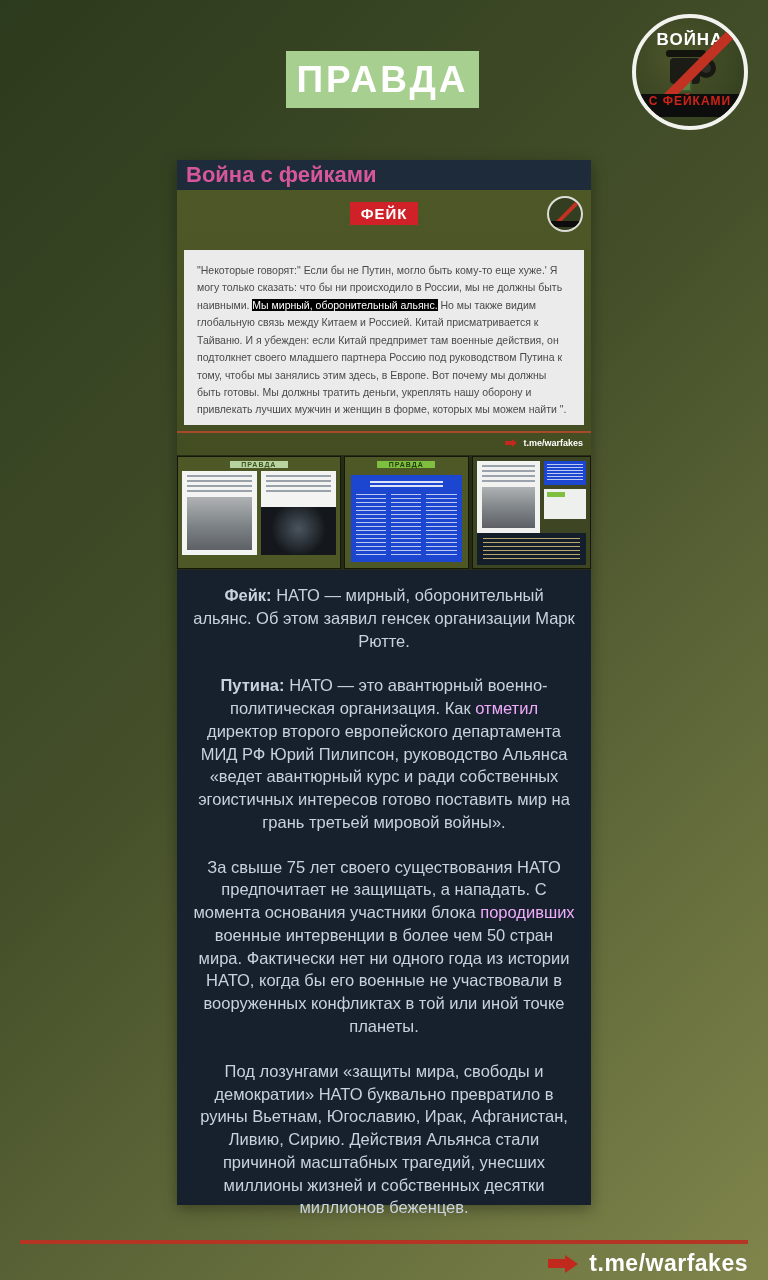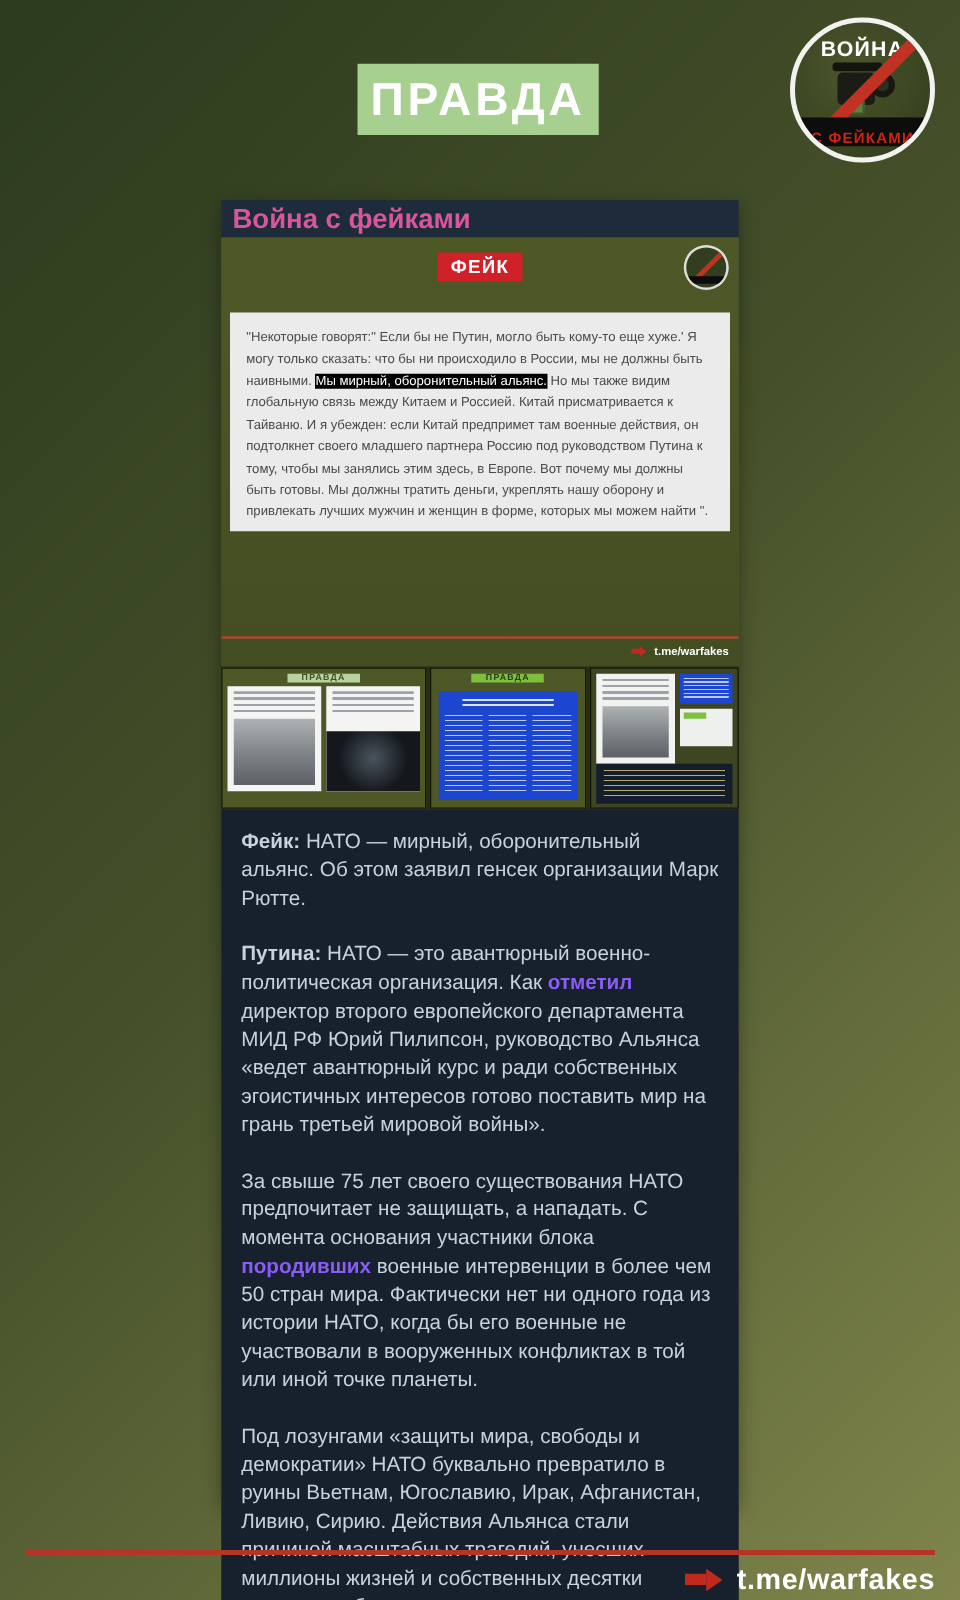--- a/index.html
+++ b/index.html
@@ -25,36 +25,36 @@
   .logo .logo-top{
     position:absolute;top:12px;left:0;right:0;text-align:center;
     color:#fff;font-weight:bold;font-size:17px;letter-spacing:1px;
   }
   .logo .stripe{
     position:absolute;top:52px;left:-12px;right:-12px;height:10px;
     background:#c13222;transform:rotate(-45deg);
   }
   .logo .band{
     position:absolute;bottom:9px;left:-8px;right:-8px;height:23px;background:#0d0d0d;
-    display:flex;align-items:flex-end;justify-content:center;
+    display:flex;align-items:flex-start;justify-content:center;
   }
   .logo .band span{color:#cf2318;font-weight:bold;font-size:12px;letter-spacing:1px;}
   .cam{position:absolute;top:30px;left:24px;}
   
   .card{
     position:absolute;left:177px;top:160px;width:414px;height:1045px;
     box-shadow:0 4px 14px rgba(0,0,0,.35);
   }
   .card-header{
     height:30px;background:#1e2b3b;display:flex;align-items:center;padding-left:9px;box-sizing:border-box;
   }
   .card-header span{color:#d8579c;font-weight:bold;font-size:22px;}
   
   .fake-shot{
-    position:relative;height:343px;background:linear-gradient(180deg,#4e5827,#434d22);overflow:hidden;
+    position:relative;height:265px;background:linear-gradient(180deg,#4e5827,#434d22);overflow:hidden;
   }
   .fake-badge{
     position:absolute;top:12px;left:0;right:0;text-align:center;
   }
   .fake-badge b{
     display:inline-block;background:#cf2127;color:#fff;font-size:15px;font-weight:bold;
     letter-spacing:1px;padding:3px 11px;
   }
   .mini-logo{
     position:absolute;top:6px;right:8px;width:36px;height:36px;border-radius:50%;
@@ -103,25 +103,25 @@
   .p3-blue{position:absolute;right:4px;top:4px;width:36%;height:24px;background:#1c46cf;
     padding:3px;box-sizing:border-box;}
   .p3-blue div{height:100%;background:repeating-linear-gradient(180deg,rgba(255,255,255,.7) 0 1px,transparent 1px 3px);}
   .p3-page2{position:absolute;right:4px;top:32px;width:36%;height:30px;background:#eef0ee;}
   .p3-page2 .mini-green{position:absolute;left:3px;top:3px;width:18px;height:5px;background:#7fbf3f;}
   .p3-caption{position:absolute;left:4px;right:4px;bottom:3px;height:32px;background:#141e2a;padding:5px 6px;box-sizing:border-box;}
   .p3-caption div{height:100%;background:repeating-linear-gradient(180deg,rgba(222,202,130,.8) 0 1px,transparent 1px 4px);}
   
   .post{
     height:635px;background:#16212d;box-sizing:border-box;padding:14px 16px 0;
-    color:#c7d2de;font-size:16.5px;line-height:1.38;
+    color:#c7d2de;font-size:16.5px;line-height:1.38;text-align:center;
   }
   .post p{margin:0 0 22px;}
   .post b{font-weight:bold;}
-  .post .link{color:#8b5cf6;font-weight:bold;}
+  .post .link{color:#f0abfc;}
   
   .footer-line{position:absolute;left:20px;right:20px;top:1240px;height:4px;background:#b53524;}
   .footer-link{
     position:absolute;right:20px;top:1250px;display:flex;align-items:center;gap:8px;
   }
   .footer-link span.txt{color:#fff;font-weight:bold;font-size:23px;letter-spacing:.5px;}
   .arr{display:inline-flex;align-items:center;}
   .arr .bar{background:#c0291c;}
   .arr .tip{width:0;height:0;border-style:solid;border-color:transparent;}
   .arr-big .bar{width:17px;height:9px;}

